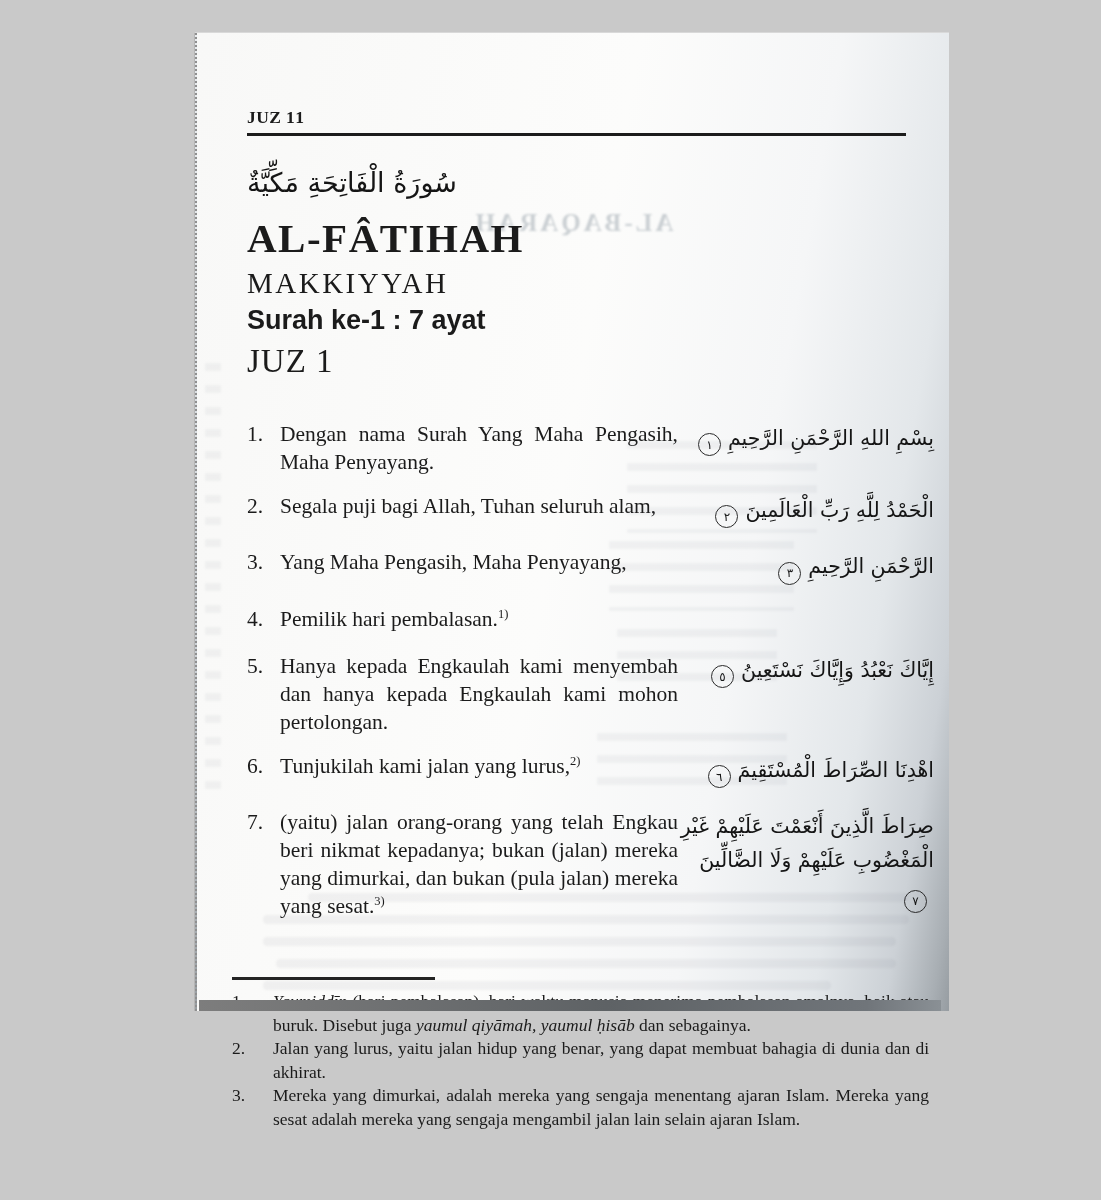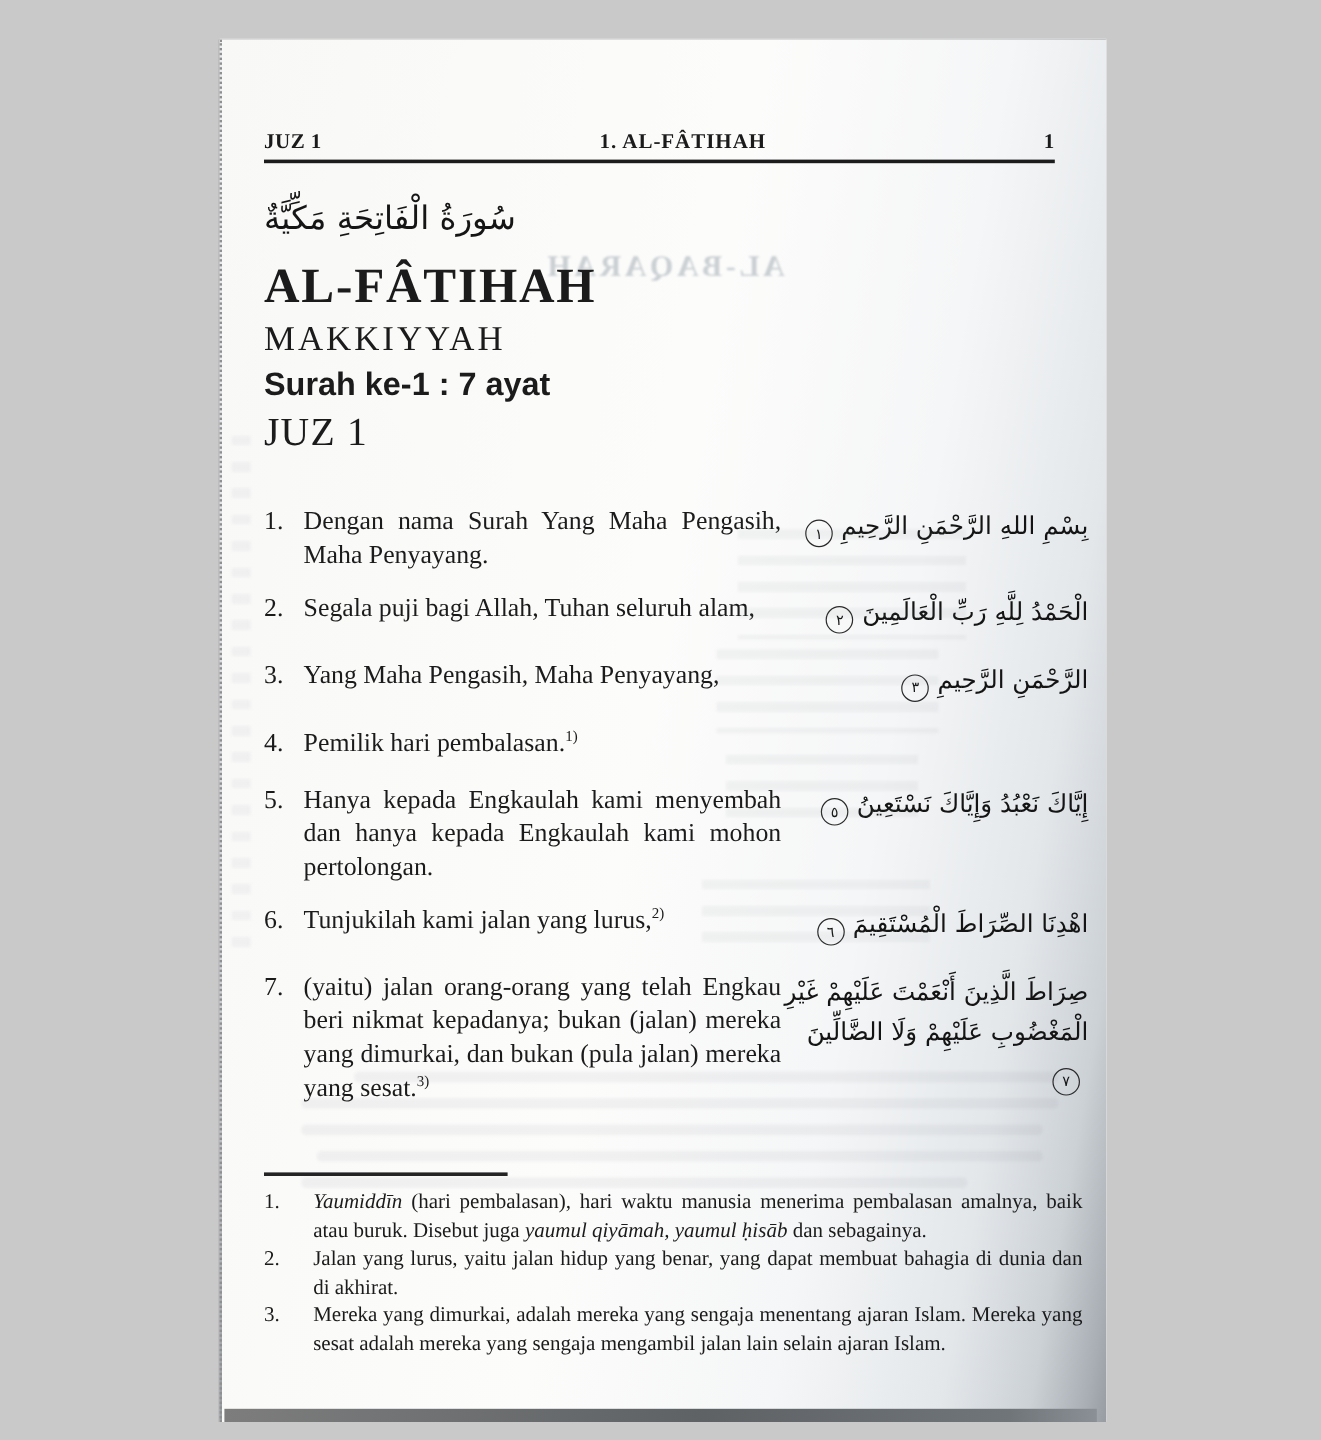--- a/index.html
+++ b/index.html
@@ -7,27 +7,28 @@
     width: 1101px; height: 1200px;
     background: #c9c9c9;
     overflow: hidden;
     font-family: "Liberation Serif", "DejaVu Serif", serif;
     color: #1b1b1b;
   }
   .stage { position: relative; width: 1101px; height: 1200px; }
 
   
   .page {
-    position: absolute; left: 183px; top: 33px;
-    width: 737px; height: 1152px;
+    position: absolute; left: 195px; top: 33px;
+    width: 737px; height: 978px;
     background: linear-gradient(100deg,
       #f8f8f7 0%, #fcfcfb 48%, #f5f6f7 70%,
       #e3e7ea 85%, #ccd1d6 93%, #a8aeb3 98%, #969ca1 100%);
     border-left: 2px dotted #8f8f8f;
     box-shadow: -1px 0 0 #b5b5b5, 0 -1px 0 #d9d9d9;
+    padding-left: 15px;
   }
   .page-bottom-edge {
     position: absolute; left: 2px; right: 8px; bottom: 0; height: 11px;
     background: linear-gradient(90deg, #7d7d7d, #5e6265 55%, #70757a 90%, #8a9095);
     filter: blur(0.6px);
   }
 
   
   .header {
     margin: 0 43px 0 35px; padding-top: 74px;
@@ -128,21 +129,20 @@
     <div class="bleed-paragraph">
       <div class="smudge-line"></div>
       <div class="smudge-line"></div>
       <div class="smudge-line"></div>
       <div class="smudge-line"></div>
       <div class="smudge-line"></div>
     </div>
 
     <div class="header">
       <span>JUZ 1</span>
-      <span class="header-center">1. AL-FÂTIHAH</span>
       <span>1</span>
     </div>
     <div class="header-rule"></div>
 
     <div class="title-block">
       <div class="arabic-title">سُورَةُ الْفَاتِحَةِ مَكِّيَّةٌ</div>
       <div class="surah-name">AL-FÂTIHAH</div>
       <div class="revelation">MAKKIYYAH</div>
       <div class="surah-meta">Surah ke-1 : 7 ayat</div>
       <div class="juz-label">JUZ 1</div>

